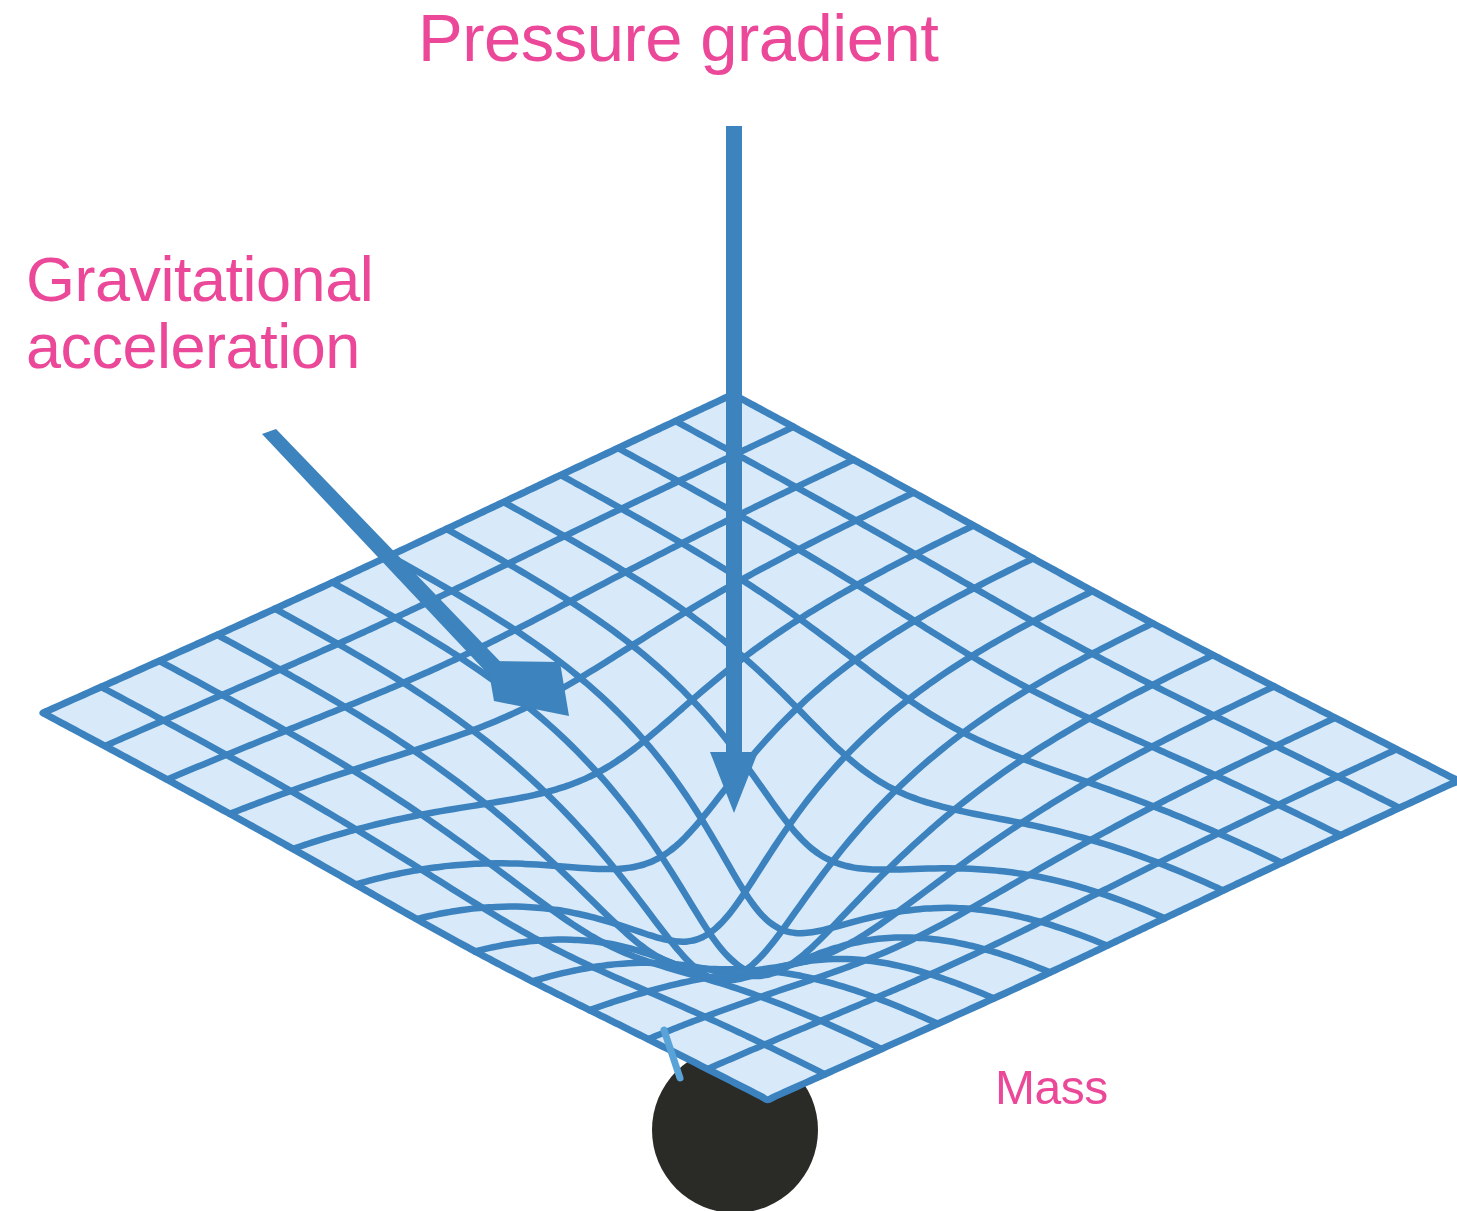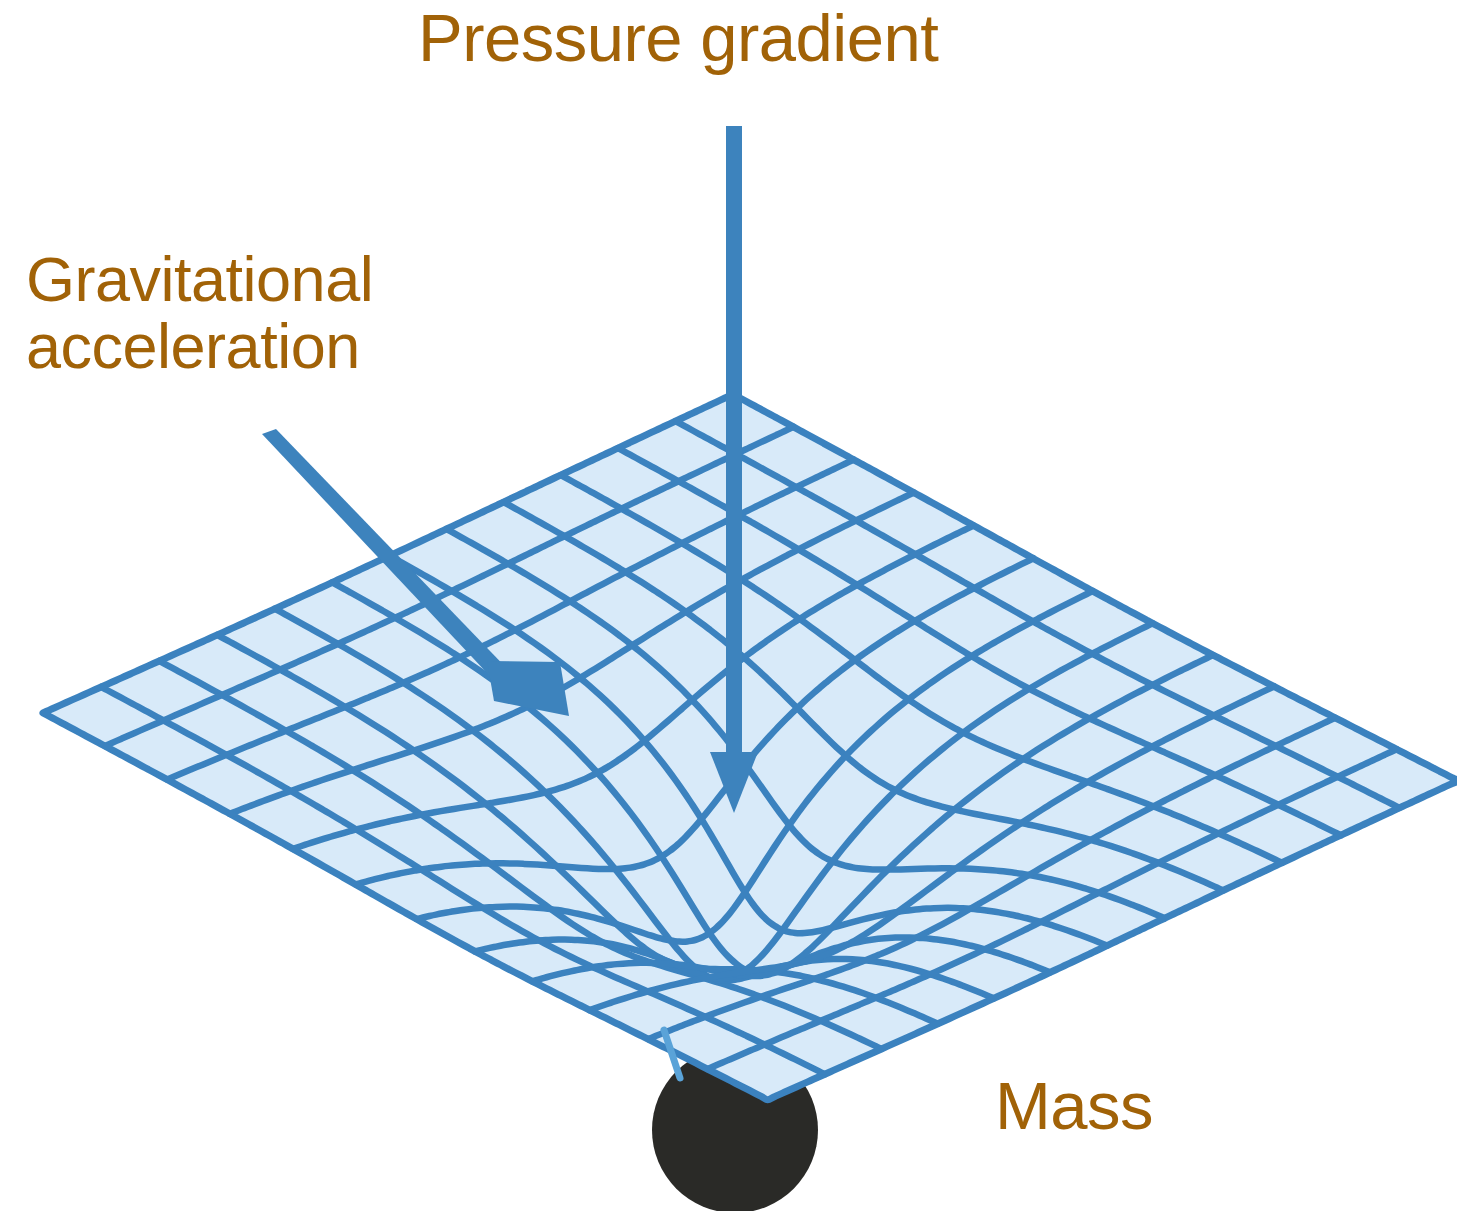--- a/index.html
+++ b/index.html
@@ -15,42 +15,41 @@
     font-family: "Liberation Sans", sans-serif;
   }
   #figure {
     position: absolute;
     left: 0; top: 0;
     width: 1457px;
     height: 1211px;
   }
   .label {
     position: absolute;
-    color: #a16207;
+    color: #ec4899;
     font-family: "Liberation Sans", sans-serif;
     font-weight: 400;
     white-space: pre;
     line-height: 1.07;
     letter-spacing: -0.5px;
   }
   #label-pressure {
     left: 418px;
     top: 2px;
     font-size: 67px;
   }
   #label-gravity {
     left: 26px;
     top: 246px;
     font-size: 63px;
   }
   #label-mass {
     left: 995px;
     top: 1062px;
-    font-size: 67px;
-    margin-top: 8px;
+    font-size: 48px;
   }
 </style>
 </head>
 <body>
 
 <svg id="figure" viewBox="0 0 1457 1211" xmlns="http://www.w3.org/2000/svg">
 
   <defs>
     <clipPath id="clip-surface">
       <path id="surface-outline-clip" d="M 42.94 712.93 C 43.92 712.49, 46.83 711.19, 48.77 710.33 C 50.71 709.46, 52.66 708.59, 54.60 707.72 C 56.54 706.86, 58.48 705.99, 60.43 705.12 C 62.37 704.26, 64.31 703.39, 66.25 702.52 C 68.20 701.66, 70.14 700.79, 72.08 699.92 C 74.02 699.06, 75.96 698.19, 77.90 697.32 C 79.85 696.46, 81.79 695.59, 83.73 694.73 C 85.67 693.86, 87.61 692.99, 89.55 692.13 C 91.49 691.26, 93.43 690.39, 95.37 689.53 C 97.31 688.66, 99.25 687.80, 101.19 686.93 C 103.13 686.06, 105.07 685.20, 107.01 684.33 C 108.95 683.47, 110.89 682.60, 112.83 681.73 C 114.77 680.87, 116.71 680.00, 118.65 679.14 C 120.59 678.27, 122.53 677.41, 124.47 676.54 C 126.40 675.67, 128.34 674.81, 130.28 673.94 C 132.22 673.08, 134.16 672.21, 136.09 671.34 C 138.03 670.48, 139.97 669.61, 141.90 668.75 C 143.84 667.88, 145.78 667.01, 147.71 666.15 C 149.65 665.28, 151.59 664.42, 153.52 663.55 C 155.46 662.68, 157.39 661.82, 159.33 660.95 C 161.26 660.09, 163.20 659.22, 165.13 658.35 C 167.07 657.49, 169.00 656.62, 170.93 655.75 C 172.87 654.89, 174.80 654.02, 176.73 653.15 C 178.67 652.29, 180.60 651.42, 182.53 650.55 C 184.46 649.69, 186.39 648.82, 188.33 647.95 C 190.26 647.09, 192.19 646.22, 194.12 645.35 C 196.05 644.48, 197.98 643.62, 199.91 642.75 C 201.84 641.88, 203.77 641.01, 205.70 640.14 C 207.63 639.28, 209.55 638.41, 211.48 637.54 C 213.41 636.67, 215.34 635.80, 217.26 634.93 C 219.19 634.06, 221.12 633.20, 223.04 632.33 C 224.97 631.46, 226.90 630.59, 228.82 629.72 C 230.75 628.85, 232.67 627.98, 234.60 627.11 C 236.52 626.24, 238.44 625.37, 240.37 624.50 C 242.29 623.63, 244.21 622.75, 246.13 621.88 C 248.06 621.01, 249.98 620.14, 251.90 619.27 C 253.82 618.40, 255.74 617.52, 257.66 616.65 C 259.58 615.78, 261.50 614.91, 263.42 614.03 C 265.34 613.16, 267.26 612.29, 269.18 611.41 C 271.10 610.54, 273.01 609.66, 274.93 608.79 C 276.85 607.92, 278.77 607.04, 280.68 606.17 C 282.60 605.29, 284.51 604.41, 286.43 603.54 C 288.34 602.66, 290.26 601.79, 292.17 600.91 C 294.09 600.03, 296.00 599.16, 297.92 598.28 C 299.83 597.40, 301.74 596.52, 303.65 595.64 C 305.57 594.77, 307.48 593.89, 309.39 593.01 C 311.30 592.13, 313.21 591.25, 315.12 590.37 C 317.03 589.49, 318.94 588.61, 320.85 587.73 C 322.76 586.85, 324.67 585.97, 326.58 585.09 C 328.49 584.20, 330.40 583.32, 332.31 582.44 C 334.22 581.56, 336.12 580.67, 338.03 579.79 C 339.94 578.91, 341.84 578.02, 343.75 577.14 C 345.66 576.26, 347.56 575.37, 349.47 574.49 C 351.38 573.60, 353.28 572.72, 355.19 571.83 C 357.09 570.95, 359.00 570.06, 360.90 569.17 C 362.81 568.29, 364.71 567.40, 366.61 566.51 C 368.52 565.62, 370.42 564.74, 372.33 563.85 C 374.23 562.96, 376.13 562.07, 378.03 561.18 C 379.94 560.29, 381.84 559.40, 383.74 558.51 C 385.65 557.63, 387.55 556.74, 389.45 555.84 C 391.35 554.95, 393.25 554.06, 395.16 553.17 C 397.06 552.28, 398.96 551.39, 400.86 550.50 C 402.76 549.61, 404.66 548.71, 406.57 547.82 C 408.47 546.93, 410.37 546.04, 412.27 545.14 C 414.17 544.25, 416.07 543.36, 417.97 542.46 C 419.87 541.57, 421.77 540.68, 423.67 539.78 C 425.58 538.89, 427.48 537.99, 429.38 537.10 C 431.28 536.20, 433.18 535.31, 435.08 534.41 C 436.98 533.52, 438.88 532.62, 440.78 531.72 C 442.68 530.83, 444.58 529.93, 446.48 529.04 C 448.38 528.14, 450.28 527.24, 452.19 526.35 C 454.09 525.45, 455.99 524.55, 457.89 523.66 C 459.79 522.76, 461.69 521.86, 463.59 520.96 C 465.49 520.07, 467.39 519.17, 469.30 518.27 C 471.20 517.37, 473.10 516.47, 475.00 515.58 C 476.90 514.68, 478.80 513.78, 480.71 512.88 C 482.61 511.98, 484.51 511.08, 486.41 510.18 C 488.31 509.29, 490.22 508.39, 492.12 507.49 C 494.02 506.59, 495.92 505.69, 497.83 504.79 C 499.73 503.89, 501.63 502.99, 503.54 502.09 C 505.44 501.19, 507.34 500.29, 509.25 499.39 C 511.15 498.49, 513.05 497.59, 514.96 496.69 C 516.86 495.79, 518.77 494.89, 520.67 493.99 C 522.58 493.09, 524.48 492.19, 526.38 491.29 C 528.29 490.39, 530.19 489.49, 532.10 488.59 C 534.01 487.69, 535.91 486.79, 537.82 485.89 C 539.72 484.99, 541.63 484.09, 543.53 483.19 C 545.44 482.29, 547.35 481.39, 549.25 480.49 C 551.16 479.59, 553.07 478.69, 554.97 477.79 C 556.88 476.89, 558.79 475.99, 560.70 475.09 C 562.60 474.19, 564.51 473.29, 566.42 472.39 C 568.33 471.49, 570.24 470.59, 572.15 469.69 C 574.05 468.79, 575.96 467.89, 577.87 466.99 C 579.78 466.09, 581.69 465.19, 583.60 464.30 C 585.51 463.40, 587.42 462.50, 589.33 461.60 C 591.24 460.70, 593.15 459.80, 595.06 458.90 C 596.97 458.00, 598.88 457.10, 600.79 456.20 C 602.70 455.30, 604.62 454.40, 606.53 453.50 C 608.44 452.60, 610.35 451.70, 612.26 450.80 C 614.17 449.90, 616.09 449.00, 618.00 448.10 C 619.91 447.21, 621.82 446.31, 623.74 445.41 C 625.65 444.51, 627.56 443.61, 629.48 442.71 C 631.39 441.81, 633.30 440.91, 635.22 440.01 C 637.13 439.12, 639.05 438.22, 640.96 437.32 C 642.88 436.42, 644.79 435.52, 646.70 434.62 C 648.62 433.73, 650.53 432.83, 652.45 431.93 C 654.37 431.03, 656.28 430.13, 658.20 429.23 C 660.11 428.34, 662.03 427.44, 663.94 426.54 C 665.86 425.64, 667.78 424.75, 669.69 423.85 C 671.61 422.95, 673.53 422.05, 675.44 421.16 C 677.36 420.26, 679.28 419.36, 681.19 418.46 C 683.11 417.57, 685.03 416.67, 686.95 415.77 C 688.87 414.87, 690.78 413.98, 692.70 413.08 C 694.62 412.18, 696.54 411.29, 698.46 410.39 C 700.38 409.49, 702.29 408.60, 704.21 407.70 C 706.13 406.80, 708.05 405.91, 709.97 405.01 C 711.89 404.11, 713.81 403.22, 715.73 402.32 C 717.65 401.43, 719.57 400.53, 721.49 399.63 C 723.41 398.74, 725.33 397.84, 727.25 396.95 C 729.17 396.05, 731.04 394.16, 733.01 394.26 C 734.98 394.36, 737.05 396.43, 739.06 397.52 C 741.08 398.61, 743.10 399.70, 745.11 400.78 C 747.13 401.87, 749.15 402.96, 751.16 404.05 C 753.18 405.14, 755.19 406.22, 757.21 407.31 C 759.23 408.40, 761.24 409.49, 763.26 410.58 C 765.27 411.67, 767.29 412.76, 769.30 413.85 C 771.32 414.94, 773.33 416.02, 775.34 417.11 C 777.36 418.20, 779.37 419.29, 781.39 420.38 C 783.40 421.47, 785.41 422.56, 787.43 423.65 C 789.44 424.74, 791.45 425.83, 793.47 426.92 C 795.48 428.02, 797.49 429.11, 799.50 430.20 C 801.51 431.29, 803.53 432.38, 805.54 433.47 C 807.55 434.56, 809.56 435.65, 811.57 436.75 C 813.58 437.84, 815.59 438.93, 817.60 440.02 C 819.61 441.11, 821.62 442.20, 823.63 443.30 C 825.64 444.39, 827.65 445.48, 829.66 446.58 C 831.67 447.67, 833.68 448.76, 835.68 449.85 C 837.69 450.95, 839.70 452.04, 841.71 453.13 C 843.72 454.23, 845.72 455.32, 847.73 456.42 C 849.74 457.51, 851.74 458.60, 853.75 459.70 C 855.75 460.79, 857.76 461.89, 859.76 462.98 C 861.77 464.08, 863.77 465.17, 865.78 466.27 C 867.78 467.36, 869.79 468.46, 871.79 469.55 C 873.79 470.65, 875.80 471.74, 877.80 472.84 C 879.80 473.93, 881.81 475.03, 883.81 476.13 C 885.81 477.22, 887.81 478.32, 889.81 479.41 C 891.81 480.51, 893.82 481.61, 895.82 482.70 C 897.82 483.80, 899.82 484.90, 901.82 485.99 C 903.81 487.09, 905.81 488.19, 907.81 489.29 C 909.81 490.38, 911.81 491.48, 913.81 492.58 C 915.81 493.68, 917.80 494.77, 919.80 495.87 C 921.80 496.97, 923.79 498.07, 925.79 499.16 C 927.79 500.26, 929.78 501.36, 931.78 502.46 C 933.77 503.56, 935.77 504.66, 937.76 505.75 C 939.76 506.85, 941.75 507.95, 943.74 509.05 C 945.74 510.15, 947.73 511.25, 949.72 512.35 C 951.71 513.44, 953.71 514.54, 955.70 515.64 C 957.69 516.74, 959.68 517.84, 961.67 518.94 C 963.66 520.04, 965.66 521.13, 967.65 522.23 C 969.64 523.33, 971.63 524.43, 973.62 525.53 C 975.60 526.63, 977.59 527.73, 979.58 528.82 C 981.57 529.92, 983.56 531.02, 985.55 532.12 C 987.54 533.22, 989.52 534.32, 991.51 535.41 C 993.50 536.51, 995.49 537.61, 997.47 538.71 C 999.46 539.80, 1001.45 540.90, 1003.43 542.00 C 1005.42 543.09, 1007.41 544.19, 1009.39 545.29 C 1011.38 546.39, 1013.36 547.48, 1015.35 548.58 C 1017.34 549.67, 1019.32 550.77, 1021.31 551.86 C 1023.29 552.96, 1025.28 554.06, 1027.26 555.15 C 1029.25 556.24, 1031.23 557.34, 1033.22 558.43 C 1035.20 559.53, 1037.19 560.62, 1039.17 561.71 C 1041.16 562.81, 1043.14 563.90, 1045.13 564.99 C 1047.11 566.08, 1049.10 567.17, 1051.08 568.27 C 1053.07 569.36, 1055.05 570.45, 1057.04 571.54 C 1059.02 572.63, 1061.01 573.72, 1062.99 574.81 C 1064.98 575.89, 1066.97 576.98, 1068.95 578.07 C 1070.94 579.16, 1072.93 580.24, 1074.91 581.33 C 1076.90 582.42, 1078.89 583.50, 1080.87 584.59 C 1082.86 585.67, 1084.85 586.76, 1086.84 587.84 C 1088.83 588.92, 1090.81 590.01, 1092.80 591.09 C 1094.79 592.17, 1096.78 593.25, 1098.77 594.33 C 1100.76 595.41, 1102.75 596.49, 1104.74 597.57 C 1106.73 598.65, 1108.73 599.73, 1110.72 600.81 C 1112.71 601.88, 1114.70 602.96, 1116.70 604.03 C 1118.69 605.11, 1120.69 606.19, 1122.68 607.26 C 1124.68 608.33, 1126.67 609.41, 1128.67 610.48 C 1130.67 611.55, 1132.66 612.62, 1134.66 613.69 C 1136.66 614.76, 1138.66 615.83, 1140.66 616.90 C 1142.66 617.97, 1144.66 619.04, 1146.66 620.11 C 1148.66 621.17, 1150.66 622.24, 1152.67 623.31 C 1154.67 624.37, 1156.67 625.44, 1158.68 626.50 C 1160.68 627.57, 1162.69 628.63, 1164.70 629.69 C 1166.70 630.75, 1168.71 631.82, 1170.72 632.88 C 1172.73 633.94, 1174.74 635.00, 1176.75 636.06 C 1178.76 637.12, 1180.77 638.18, 1182.79 639.23 C 1184.80 640.29, 1186.81 641.35, 1188.83 642.41 C 1190.84 643.46, 1192.86 644.52, 1194.87 645.57 C 1196.89 646.63, 1198.91 647.68, 1200.92 648.74 C 1202.94 649.79, 1204.96 650.85, 1206.98 651.90 C 1209.00 652.95, 1211.02 654.00, 1213.04 655.06 C 1215.07 656.11, 1217.09 657.16, 1219.11 658.21 C 1221.14 659.26, 1223.16 660.31, 1225.19 661.36 C 1227.21 662.41, 1229.24 663.46, 1231.27 664.51 C 1233.29 665.56, 1235.32 666.61, 1237.35 667.66 C 1239.38 668.70, 1241.41 669.75, 1243.44 670.80 C 1245.47 671.85, 1247.50 672.89, 1249.53 673.94 C 1251.56 674.99, 1253.60 676.04, 1255.63 677.08 C 1257.66 678.13, 1259.70 679.17, 1261.73 680.22 C 1263.76 681.27, 1265.80 682.31, 1267.84 683.36 C 1269.87 684.40, 1271.91 685.45, 1273.95 686.49 C 1275.98 687.54, 1278.02 688.58, 1280.06 689.63 C 1282.10 690.67, 1284.14 691.72, 1286.17 692.76 C 1288.21 693.81, 1290.25 694.85, 1292.29 695.90 C 1294.33 696.94, 1296.38 697.99, 1298.42 699.03 C 1300.46 700.08, 1302.50 701.12, 1304.54 702.17 C 1306.58 703.21, 1308.63 704.26, 1310.67 705.30 C 1312.71 706.34, 1314.76 707.39, 1316.80 708.43 C 1318.84 709.48, 1320.89 710.52, 1322.93 711.57 C 1324.97 712.61, 1327.02 713.66, 1329.06 714.70 C 1331.11 715.75, 1333.15 716.79, 1335.20 717.84 C 1337.24 718.88, 1339.29 719.93, 1341.34 720.97 C 1343.38 722.02, 1345.43 723.07, 1347.47 724.11 C 1349.52 725.16, 1351.57 726.20, 1353.61 727.25 C 1355.66 728.29, 1357.71 729.34, 1359.75 730.39 C 1361.80 731.43, 1363.85 732.48, 1365.90 733.53 C 1367.94 734.57, 1369.99 735.62, 1372.04 736.67 C 1374.09 737.71, 1376.13 738.76, 1378.18 739.81 C 1380.23 740.86, 1382.28 741.90, 1384.32 742.95 C 1386.37 744.00, 1388.42 745.05, 1390.47 746.09 C 1392.52 747.14, 1394.56 748.19, 1396.61 749.24 C 1398.66 750.29, 1400.71 751.34, 1402.76 752.39 C 1404.81 753.43, 1406.85 754.48, 1408.90 755.53 C 1410.95 756.58, 1413.00 757.63, 1415.05 758.68 C 1417.09 759.73, 1419.14 760.78, 1421.19 761.83 C 1423.24 762.88, 1425.29 763.93, 1427.34 764.98 C 1429.38 766.03, 1431.43 767.08, 1433.48 768.13 C 1435.53 769.19, 1437.58 770.24, 1439.63 771.29 C 1441.67 772.34, 1443.72 773.39, 1445.77 774.44 C 1447.82 775.49, 1449.87 776.55, 1451.92 777.60 C 1453.96 778.65, 1458.01 779.78, 1458.06 780.76 C 1458.11 781.73, 1454.15 782.56, 1452.20 783.46 C 1450.25 784.36, 1448.30 785.27, 1446.34 786.17 C 1444.39 787.07, 1442.44 787.98, 1440.49 788.88 C 1438.53 789.78, 1436.58 790.69, 1434.63 791.59 C 1432.67 792.50, 1430.72 793.40, 1428.77 794.30 C 1426.81 795.21, 1424.86 796.11, 1422.90 797.02 C 1420.95 797.92, 1419.00 798.83, 1417.04 799.73 C 1415.09 800.64, 1413.13 801.55, 1411.18 802.45 C 1409.22 803.36, 1407.27 804.26, 1405.31 805.17 C 1403.36 806.08, 1401.40 806.98, 1399.45 807.89 C 1397.49 808.80, 1395.54 809.71, 1393.58 810.61 C 1391.63 811.52, 1389.67 812.43, 1387.72 813.34 C 1385.76 814.25, 1383.80 815.16, 1381.85 816.06 C 1379.89 816.97, 1377.93 817.88, 1375.98 818.79 C 1374.02 819.70, 1372.06 820.61, 1370.11 821.52 C 1368.15 822.43, 1366.19 823.34, 1364.24 824.26 C 1362.28 825.17, 1360.32 826.08, 1358.36 826.99 C 1356.41 827.90, 1354.45 828.81, 1352.49 829.73 C 1350.53 830.64, 1348.57 831.55, 1346.62 832.46 C 1344.66 833.38, 1342.70 834.29, 1340.74 835.21 C 1338.78 836.12, 1336.82 837.03, 1334.87 837.95 C 1332.91 838.86, 1330.95 839.78, 1328.99 840.69 C 1327.03 841.61, 1325.07 842.52, 1323.11 843.44 C 1321.15 844.36, 1319.19 845.27, 1317.23 846.19 C 1315.28 847.11, 1313.32 848.02, 1311.36 848.94 C 1309.40 849.86, 1307.44 850.78, 1305.48 851.70 C 1303.52 852.61, 1301.56 853.53, 1299.60 854.45 C 1297.64 855.37, 1295.68 856.29, 1293.72 857.21 C 1291.76 858.13, 1289.80 859.05, 1287.84 859.97 C 1285.88 860.89, 1283.92 861.81, 1281.96 862.73 C 1280.00 863.65, 1278.04 864.58, 1276.08 865.50 C 1274.12 866.42, 1272.17 867.34, 1270.21 868.26 C 1268.25 869.19, 1266.29 870.11, 1264.33 871.03 C 1262.37 871.96, 1260.41 872.88, 1258.45 873.80 C 1256.49 874.73, 1254.54 875.65, 1252.58 876.57 C 1250.62 877.50, 1248.66 878.42, 1246.71 879.35 C 1244.75 880.27, 1242.79 881.20, 1240.83 882.12 C 1238.88 883.05, 1236.92 883.97, 1234.97 884.90 C 1233.01 885.82, 1231.05 886.75, 1229.10 887.67 C 1227.14 888.60, 1225.19 889.52, 1223.24 890.45 C 1221.28 891.38, 1219.33 892.30, 1217.38 893.23 C 1215.42 894.15, 1213.47 895.08, 1211.52 896.00 C 1209.57 896.93, 1207.62 897.86, 1205.67 898.78 C 1203.72 899.71, 1201.77 900.63, 1199.82 901.56 C 1197.87 902.48, 1195.92 903.41, 1193.97 904.33 C 1192.03 905.26, 1190.08 906.18, 1188.13 907.11 C 1186.19 908.03, 1184.24 908.96, 1182.30 909.88 C 1180.36 910.80, 1178.41 911.73, 1176.47 912.65 C 1174.53 913.57, 1172.59 914.50, 1170.65 915.42 C 1168.71 916.34, 1166.77 917.26, 1164.84 918.19 C 1162.90 919.11, 1160.96 920.03, 1159.03 920.95 C 1157.09 921.87, 1155.16 922.79, 1153.23 923.71 C 1151.30 924.63, 1149.36 925.54, 1147.43 926.46 C 1145.50 927.38, 1143.58 928.30, 1141.65 929.21 C 1139.72 930.13, 1137.80 931.04, 1135.87 931.96 C 1133.95 932.87, 1132.02 933.79, 1130.10 934.70 C 1128.18 935.61, 1126.26 936.52, 1124.34 937.44 C 1122.42 938.35, 1120.50 939.26, 1118.59 940.16 C 1116.67 941.07, 1114.76 941.98, 1112.84 942.89 C 1110.93 943.79, 1109.02 944.70, 1107.11 945.61 C 1105.20 946.51, 1103.29 947.41, 1101.38 948.32 C 1099.47 949.22, 1097.56 950.12, 1095.66 951.02 C 1093.76 951.92, 1091.85 952.82, 1089.95 953.71 C 1088.05 954.61, 1086.15 955.51, 1084.25 956.40 C 1082.35 957.30, 1080.45 958.19, 1078.56 959.08 C 1076.66 959.97, 1074.76 960.86, 1072.87 961.75 C 1070.98 962.64, 1069.08 963.53, 1067.19 964.42 C 1065.30 965.30, 1063.41 966.19, 1061.52 967.07 C 1059.63 967.96, 1057.75 968.84, 1055.86 969.72 C 1053.97 970.60, 1052.09 971.48, 1050.20 972.36 C 1048.32 973.24, 1046.44 974.12, 1044.56 974.99 C 1042.67 975.87, 1040.79 976.74, 1038.91 977.62 C 1037.03 978.49, 1035.15 979.36, 1033.28 980.23 C 1031.40 981.10, 1029.52 981.97, 1027.64 982.84 C 1025.77 983.71, 1023.89 984.58, 1022.02 985.44 C 1020.14 986.31, 1018.27 987.17, 1016.39 988.03 C 1014.52 988.90, 1012.65 989.76, 1010.77 990.62 C 1008.90 991.48, 1007.03 992.34, 1005.16 993.20 C 1003.29 994.06, 1001.41 994.91, 999.54 995.77 C 997.67 996.63, 995.80 997.48, 993.93 998.34 C 992.06 999.19, 990.19 1000.04, 988.32 1000.90 C 986.45 1001.75, 984.58 1002.60, 982.71 1003.45 C 980.85 1004.30, 978.98 1005.15, 977.11 1006.00 C 975.24 1006.85, 973.37 1007.70, 971.50 1008.55 C 969.63 1009.39, 967.76 1010.24, 965.89 1011.09 C 964.02 1011.93, 962.15 1012.78, 960.28 1013.62 C 958.41 1014.47, 956.54 1015.31, 954.67 1016.16 C 952.80 1017.00, 950.93 1017.84, 949.06 1018.69 C 947.19 1019.53, 945.32 1020.37, 943.45 1021.21 C 941.58 1022.05, 939.71 1022.90, 937.83 1023.74 C 935.96 1024.58, 934.09 1025.42, 932.22 1026.26 C 930.34 1027.10, 928.47 1027.94, 926.60 1028.78 C 924.72 1029.62, 922.85 1030.46, 920.97 1031.30 C 919.10 1032.14, 917.22 1032.98, 915.35 1033.82 C 913.47 1034.66, 911.59 1035.50, 909.72 1036.34 C 907.84 1037.18, 905.96 1038.02, 904.08 1038.86 C 902.20 1039.70, 900.32 1040.54, 898.44 1041.38 C 896.56 1042.22, 894.68 1043.06, 892.80 1043.90 C 890.92 1044.74, 889.04 1045.58, 887.15 1046.42 C 885.27 1047.26, 883.39 1048.10, 881.50 1048.94 C 879.62 1049.78, 877.74 1050.62, 875.85 1051.46 C 873.97 1052.30, 872.08 1053.14, 870.19 1053.98 C 868.31 1054.82, 866.42 1055.66, 864.53 1056.51 C 862.64 1057.35, 860.75 1058.19, 858.86 1059.03 C 856.97 1059.88, 855.08 1060.72, 853.19 1061.56 C 851.30 1062.40, 849.41 1063.25, 847.52 1064.09 C 845.62 1064.94, 843.73 1065.78, 841.84 1066.62 C 839.94 1067.47, 838.05 1068.31, 836.15 1069.16 C 834.26 1070.00, 832.36 1070.85, 830.47 1071.70 C 828.57 1072.54, 826.67 1073.39, 824.77 1074.23 C 822.88 1075.08, 820.98 1075.93, 819.08 1076.78 C 817.18 1077.62, 815.28 1078.47, 813.38 1079.32 C 811.48 1080.17, 809.58 1081.02, 807.68 1081.87 C 805.78 1082.71, 803.87 1083.56, 801.97 1084.41 C 800.07 1085.26, 798.17 1086.11, 796.26 1086.96 C 794.36 1087.81, 792.46 1088.67, 790.55 1089.52 C 788.65 1090.37, 786.74 1091.22, 784.83 1092.07 C 782.93 1092.92, 781.02 1093.78, 779.12 1094.63 C 777.21 1095.48, 775.30 1096.34, 773.39 1097.19 C 771.49 1098.04, 769.63 1099.84, 767.67 1099.75 C 765.71 1099.66, 763.65 1097.69, 761.64 1096.65 C 759.63 1095.62, 757.62 1094.59, 755.61 1093.56 C 753.60 1092.53, 751.59 1091.50, 749.59 1090.48 C 747.58 1089.45, 745.57 1088.42, 743.57 1087.39 C 741.56 1086.37, 739.56 1085.34, 737.55 1084.32 C 735.55 1083.29, 733.55 1082.27, 731.54 1081.25 C 729.54 1080.23, 727.54 1079.21, 725.54 1078.19 C 723.54 1077.17, 721.53 1076.15, 719.54 1075.13 C 717.54 1074.11, 715.54 1073.10, 713.54 1072.08 C 711.54 1071.07, 709.55 1070.05, 707.55 1069.04 C 705.56 1068.03, 703.56 1067.02, 701.57 1066.01 C 699.57 1065.00, 697.58 1063.99, 695.59 1062.99 C 693.60 1061.98, 691.61 1060.97, 689.62 1059.97 C 687.63 1058.97, 685.65 1057.96, 683.66 1056.96 C 681.67 1055.96, 679.69 1054.96, 677.71 1053.96 C 675.72 1052.97, 673.74 1051.97, 671.76 1050.97 C 669.78 1049.98, 667.80 1048.99, 665.82 1047.99 C 663.84 1047.00, 661.87 1046.01, 659.89 1045.02 C 657.92 1044.04, 655.95 1043.05, 653.98 1042.06 C 652.00 1041.08, 650.04 1040.09, 648.07 1039.11 C 646.10 1038.13, 644.13 1037.15, 642.17 1036.17 C 640.21 1035.19, 638.24 1034.21, 636.28 1033.24 C 634.32 1032.26, 632.36 1031.29, 630.41 1030.31 C 628.45 1029.34, 626.50 1028.37, 624.54 1027.40 C 622.59 1026.43, 620.64 1025.46, 618.69 1024.49 C 616.74 1023.52, 614.80 1022.56, 612.85 1021.59 C 610.91 1020.63, 608.96 1019.66, 607.02 1018.70 C 605.08 1017.74, 603.14 1016.77, 601.21 1015.81 C 599.27 1014.85, 597.34 1013.89, 595.40 1012.93 C 593.47 1011.97, 591.54 1011.01, 589.61 1010.06 C 587.68 1009.10, 585.76 1008.14, 583.83 1007.18 C 581.91 1006.23, 579.98 1005.27, 578.06 1004.32 C 576.14 1003.36, 574.22 1002.40, 572.31 1001.45 C 570.39 1000.49, 568.47 999.54, 566.56 998.58 C 564.65 997.62, 562.73 996.67, 560.82 995.71 C 558.91 994.75, 557.00 993.80, 555.09 992.84 C 553.19 991.88, 551.28 990.92, 549.37 989.96 C 547.47 989.00, 545.56 988.04, 543.66 987.08 C 541.76 986.11, 539.85 985.15, 537.95 984.18 C 536.05 983.22, 534.15 982.25, 532.25 981.28 C 530.35 980.31, 528.45 979.34, 526.55 978.37 C 524.65 977.40, 522.75 976.42, 520.85 975.44 C 518.95 974.47, 517.05 973.49, 515.15 972.50 C 513.25 971.52, 511.35 970.54, 509.45 969.55 C 507.55 968.56, 505.64 967.57, 503.74 966.57 C 501.84 965.58, 499.93 964.58, 498.03 963.58 C 496.13 962.57, 494.22 961.57, 492.31 960.56 C 490.40 959.55, 488.50 958.54, 486.58 957.52 C 484.67 956.50, 482.76 955.48, 480.85 954.46 C 478.93 953.43, 477.01 952.41, 475.09 951.37 C 473.17 950.34, 471.25 949.30, 469.33 948.26 C 467.40 947.22, 465.48 946.17, 463.54 945.12 C 461.61 944.07, 459.68 943.01, 457.74 941.95 C 455.81 940.90, 453.87 939.83, 451.92 938.76 C 449.98 937.69, 448.03 936.62, 446.08 935.54 C 444.13 934.46, 442.18 933.38, 440.22 932.30 C 438.26 931.21, 436.30 930.12, 434.34 929.02 C 432.37 927.93, 430.40 926.83, 428.43 925.72 C 426.45 924.62, 424.48 923.51, 422.49 922.39 C 420.51 921.28, 418.53 920.16, 416.54 919.04 C 414.55 917.92, 412.55 916.80, 410.55 915.67 C 408.56 914.54, 406.55 913.41, 404.55 912.27 C 402.54 911.13, 400.53 909.99, 398.51 908.85 C 396.50 907.70, 394.48 906.56, 392.45 905.41 C 390.43 904.26, 388.40 903.10, 386.37 901.95 C 384.34 900.79, 382.31 899.63, 380.27 898.47 C 378.23 897.31, 376.18 896.14, 374.14 894.98 C 372.09 893.81, 370.04 892.64, 367.99 891.47 C 365.93 890.30, 363.88 889.13, 361.82 887.95 C 359.75 886.78, 357.69 885.60, 355.62 884.42 C 353.56 883.24, 351.49 882.06, 349.41 880.88 C 347.34 879.70, 345.27 878.52, 343.19 877.34 C 341.11 876.16, 339.03 874.97, 336.95 873.79 C 334.86 872.60, 332.78 871.42, 330.69 870.23 C 328.60 869.05, 326.51 867.86, 324.42 866.67 C 322.33 865.49, 320.24 864.30, 318.14 863.12 C 316.05 861.93, 313.95 860.74, 311.85 859.56 C 309.76 858.37, 307.66 857.19, 305.56 856.00 C 303.46 854.82, 301.35 853.63, 299.25 852.45 C 297.15 851.27, 295.05 850.08, 292.94 848.90 C 290.84 847.72, 288.73 846.54, 286.63 845.36 C 284.52 844.17, 282.42 843.00, 280.31 841.82 C 278.21 840.64, 276.10 839.46, 273.99 838.28 C 271.89 837.11, 269.78 835.93, 267.68 834.76 C 265.57 833.59, 263.46 832.41, 261.36 831.24 C 259.25 830.07, 257.15 828.90, 255.04 827.73 C 252.94 826.57, 250.83 825.40, 248.73 824.23 C 246.62 823.07, 244.52 821.90, 242.41 820.74 C 240.31 819.58, 238.21 818.42, 236.11 817.26 C 234.00 816.10, 231.90 814.94, 229.80 813.79 C 227.70 812.63, 225.60 811.48, 223.50 810.32 C 221.40 809.17, 219.30 808.02, 217.21 806.87 C 215.11 805.72, 213.01 804.57, 210.92 803.42 C 208.82 802.28, 206.72 801.13, 204.63 799.99 C 202.54 798.84, 200.44 797.70, 198.35 796.56 C 196.26 795.42, 194.17 794.28, 192.08 793.14 C 189.99 792.00, 187.90 790.86, 185.81 789.73 C 183.72 788.59, 181.63 787.46, 179.55 786.32 C 177.46 785.19, 175.38 784.06, 173.29 782.93 C 171.21 781.80, 169.12 780.67, 167.04 779.54 C 164.96 778.41, 162.88 777.29, 160.79 776.16 C 158.71 775.03, 156.63 773.91, 154.55 772.79 C 152.48 771.66, 150.40 770.54, 148.32 769.42 C 146.24 768.30, 144.17 767.18, 142.09 766.06 C 140.01 764.94, 137.94 763.82, 135.86 762.70 C 133.79 761.59, 131.72 760.47, 129.64 759.36 C 127.57 758.24, 125.50 757.13, 123.43 756.01 C 121.36 754.90, 119.29 753.78, 117.22 752.67 C 115.15 751.56, 113.08 750.45, 111.01 749.34 C 108.94 748.23, 106.87 747.12, 104.80 746.01 C 102.74 744.90, 100.67 743.79, 98.60 742.69 C 96.54 741.58, 94.47 740.47, 92.41 739.37 C 90.34 738.26, 88.28 737.15, 86.21 736.05 C 84.15 734.94, 82.09 733.84, 80.02 732.74 C 77.96 731.63, 75.90 730.53, 73.84 729.43 C 71.78 728.32, 69.71 727.22, 67.65 726.12 C 65.59 725.02, 63.53 723.92, 61.47 722.82 C 59.41 721.72, 57.35 720.62, 55.29 719.52 C 53.23 718.42, 51.18 717.32, 49.12 716.22 C 47.06 715.12, 43.97 713.48, 42.94 712.93 Z"></path>

